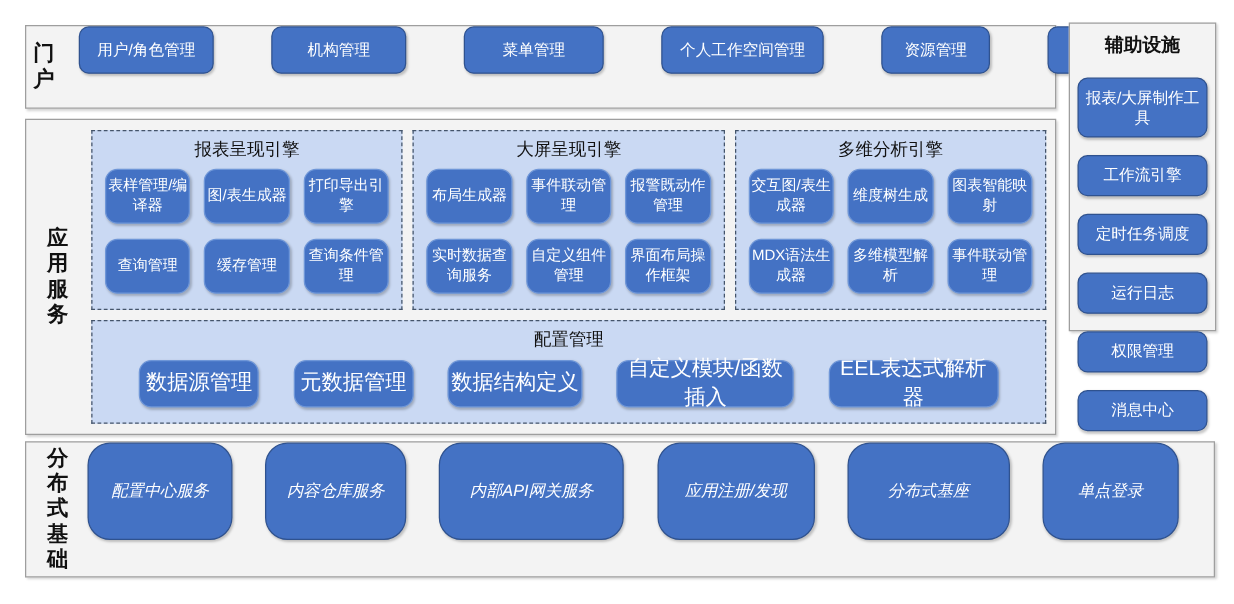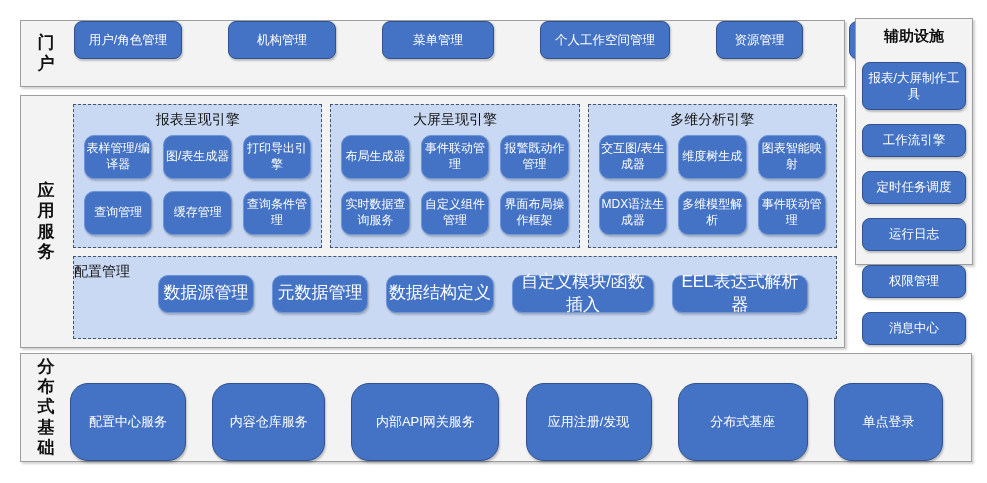--- a/index.html
+++ b/index.html
@@ -38,21 +38,21 @@
     color:var(--button-text);
     border:1px solid var(--accent-border);
     border-radius:8px;
     display:flex;align-items:center;justify-content:center;
     text-align:center;line-height:1.3;
     box-shadow:1px 1.5px 2px rgba(0,0,0,0.22);
     cursor:default;
   }
 
   
-  #portal{left:20px;top:20px;width:825px;height:67px;padding-left:15px;}
+  #portal{left:20px;top:20px;width:825px;height:67px;padding-left:4px;}
   .portal-buttons{flex:1;display:flex;align-items:flex-start;justify-content:space-between;padding:0 20px 0 18px;gap:46px;}
   .btn-portal{height:38px;font-size:12.5px;}
 
   
   #app{left:20px;top:95px;width:825px;height:253px;padding-left:15px;}
   .app-content{flex:1;display:flex;flex-direction:column;padding:8px 7px 8px 17px;box-sizing:border-box;}
   .groups-row{display:flex;gap:8px;height:144px;}
   .group{
     flex:1;box-sizing:border-box;
     background:var(--group-bg);
@@ -60,35 +60,35 @@
     display:flex;flex-direction:column;
   }
   .group-title{text-align:center;font-size:14px;color:var(--label-text);padding:6px 0 2px;flex:0 0 auto;}
   .group-grid{flex:1;display:grid;grid-template-columns:repeat(3,1fr);gap:12px 11px;padding:4px 10px 12px;}
   .btn-cell{border-radius:10px;font-size:12px;border-color:#6E96D8;padding:2px 1px;}
 
   .config-panel{
     margin-top:8px;flex:1;box-sizing:border-box;
     background:var(--group-bg);
     border:1px dashed var(--dashed-border);
-    display:flex;flex-direction:row;
+    display:flex;flex-direction:column;
   }
   .config-row{flex:1;display:flex;align-items:center;justify-content:space-evenly;padding:0 10px 8px;}
   .btn-config{height:38px;font-size:17px;border-radius:10px;border-color:#6E96D8;}
 
   
   #aux{left:855px;top:18px;width:118px;height:247px;flex-direction:column;align-items:center;padding-top:8px;}
   .aux-title{font-weight:bold;font-size:15px;color:var(--label-text);margin-bottom:16px;}
   .aux-buttons{display:flex;flex-direction:column;align-items:center;gap:14px;}
   .btn-aux{width:104px;min-height:33px;font-size:12.5px;padding:2px 4px;}
   .btn-aux.tall{min-height:48px;}
 
   
   #dist{left:20px;top:353px;width:952px;height:109px;padding-left:15px;}
-  .dist-buttons{flex:1;display:flex;align-items:flex-end;justify-content:space-between;padding:0 28px 0 14px;}
+  .dist-buttons{flex:1;display:flex;align-items:flex-start;justify-content:space-between;padding:0 28px 0 14px;font-style:italic;}
   .btn-dist{height:78px;font-size:13px;border-radius:18px;}
 </style>
 </head>
 <body>
 
 <div class="canvas">
 
   <div class="section" id="portal">
     <div class="vlabel">门户</div>
     <div class="portal-buttons">

